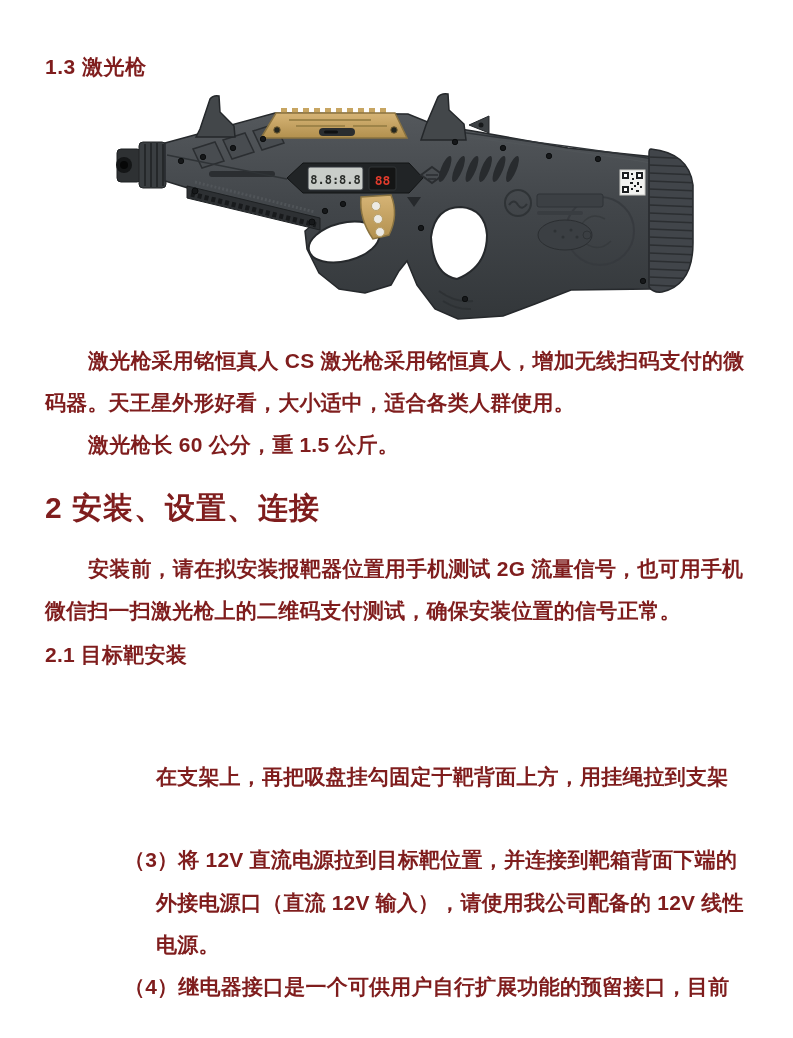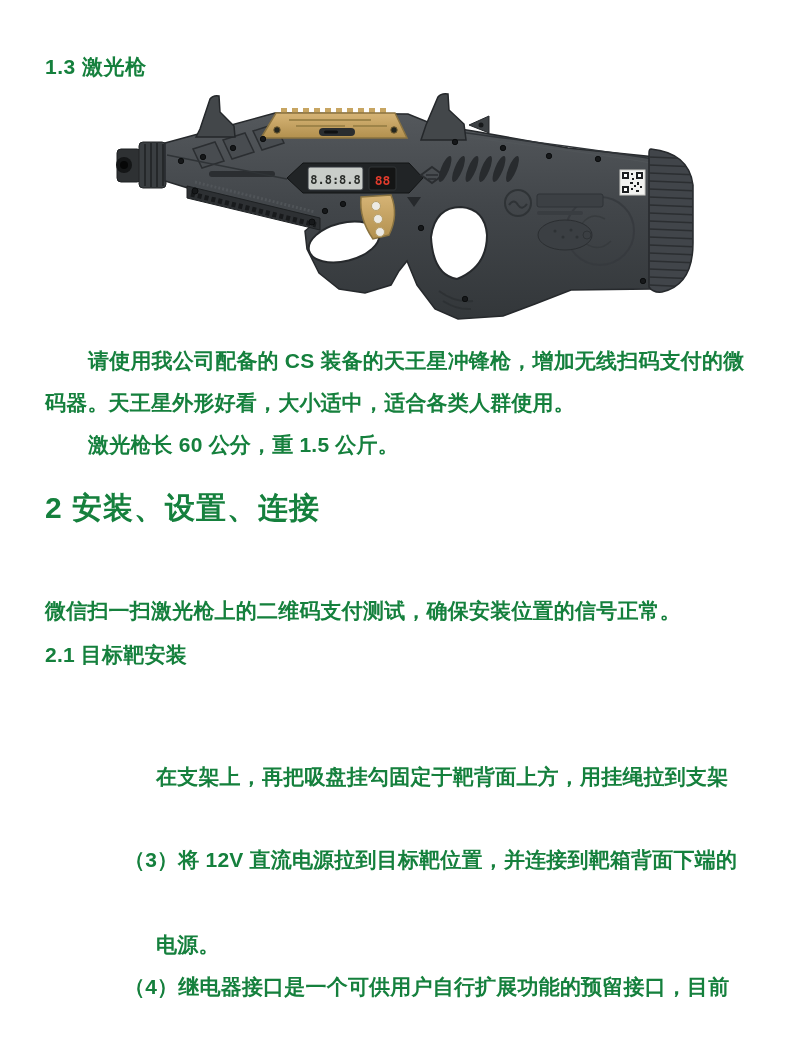--- a/index.html
+++ b/index.html
@@ -3,21 +3,21 @@
 <meta charset="utf-8">
 <style>
   html,body { margin:0; padding:0; background:#ffffff; }
   .page {
     position:relative; width:793px; height:1038px; background:#ffffff;
     font-family:"Liberation Sans","DejaVu Sans",sans-serif; color:#000;
     overflow:hidden;
   }
   .ln {
     position:absolute; white-space:nowrap; font-weight:700;
-    font-size:21px; line-height:24px; letter-spacing:0.2px; color:#15803d;
+    font-size:21px; line-height:24px; letter-spacing:0.2px; color:#7f1d1d;
   }
   .h13 { font-size:21px; letter-spacing:0.5px; }
   .h2  { font-size:30px; letter-spacing:1px; }
   .h21 { font-size:21px; }
   .gun-figure { position:absolute; left:103px; top:85px; width:600px; height:240px; }
 </style>
 </head>
 <body>
 
 <div class="page">
@@ -190,28 +190,30 @@
         <circle cx="352" cy="57" r="2.7"></circle>
           <circle cx="400" cy="63" r="2.7"></circle>
           <circle cx="446" cy="71" r="2.7"></circle>
         <circle cx="495" cy="74" r="2.7"></circle>
           <circle cx="540" cy="196" r="2.7"></circle>
           <circle cx="362" cy="214" r="2.7"></circle>
       </g>
     </svg>
   </div>
 
-  <div class="ln" style="left:88px;  top:349px;">请使用我公司配备的 CS 装备的天王星冲锋枪，增加无线扫码支付的微</div>
+  <div class="ln" style="left:88px;  top:349px;">激光枪采用铭恒真人 CS 激光枪采用铭恒真人，增加无线扫码支付的微</div>
   <div class="ln" style="left:45px;  top:391px;">码器。天王星外形好看，大小适中，适合各类人群使用。</div>
   <div class="ln" style="left:88px;  top:433px;">激光枪长 60 公分，重 1.5 公斤。</div>
 
   <div class="ln h2" style="left:45px; top:496px;">2   安装、设置、连接</div>
 
+  <div class="ln" style="left:88px;  top:557px;">安装前，请在拟安装报靶器位置用手机测试 2G 流量信号，也可用手机</div>
   <div class="ln" style="left:45px;  top:599px;">微信扫一扫激光枪上的二维码支付测试，确保安装位置的信号正常。</div>
 
   <div class="ln h21" style="left:45px; top:643px;">2.1 目标靶安装</div>
 
   <div class="ln" style="left:156px; top:765px;">在支架上，再把吸盘挂勾固定于靶背面上方，用挂绳拉到支架</div>
   <div class="ln" style="left:124px; top:848px;">（3）将 12V 直流电源拉到目标靶位置，并连接到靶箱背面下端的</div>
+  <div class="ln" style="left:156px; top:891px;">外接电源口（直流 12V 输入），请使用我公司配备的 12V 线性</div>
   <div class="ln" style="left:156px; top:933px;">电源。</div>
   <div class="ln" style="left:124px; top:975px;">（4）继电器接口是一个可供用户自行扩展功能的预留接口，目前</div>
 
 </div>
 
 </body></html>

